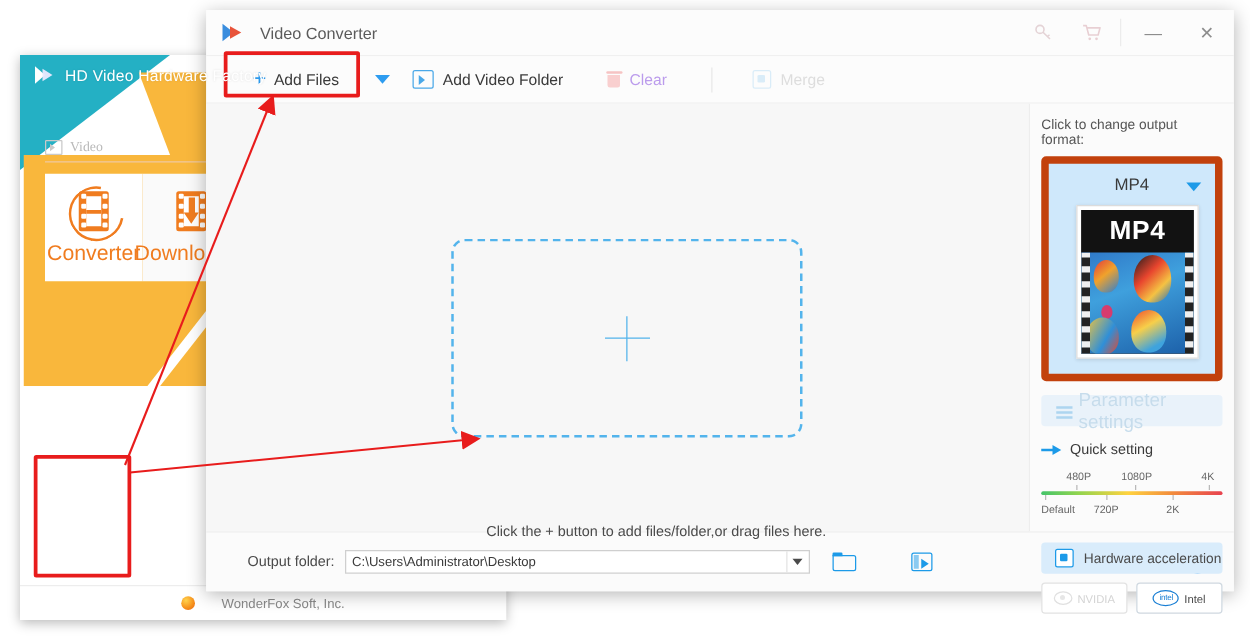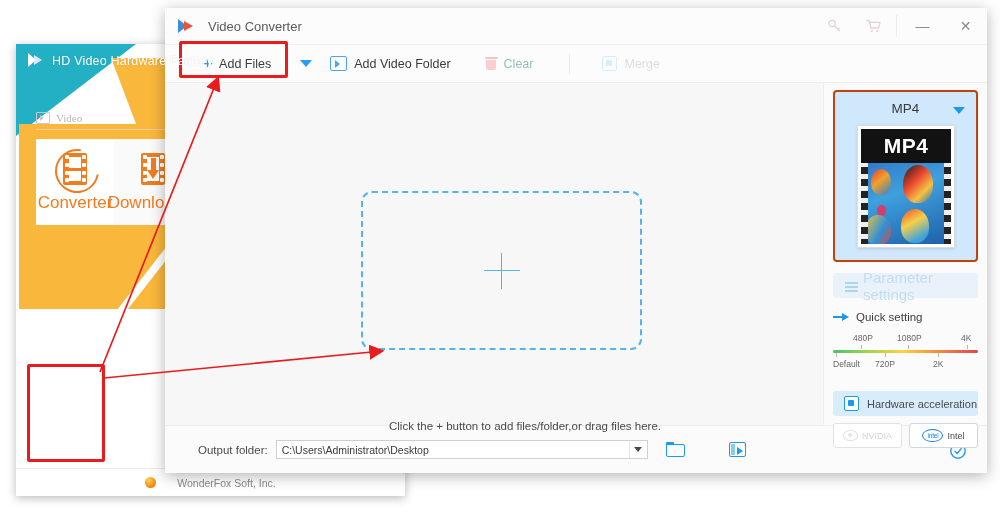--- a/index.html
+++ b/index.html
@@ -95,21 +95,21 @@
   .ficon:after{content:"";position:absolute;left:4px;top:2.5px;
      border-left:5px solid #4aa8e8;border-top:4px solid transparent;
      border-bottom:4px solid transparent;}
   #tb-folder .lab{color:#3a3a3a;font-size:12.5px;}
   #tb-clear{display:flex;align-items:center;gap:7px;margin-left:35px;opacity:.45;}
   .trash{width:11px;height:13px;position:relative;}
   .trash .lid{position:absolute;left:-1px;top:0;width:13px;height:2px;
      background:#f08080;border-radius:1px;}
   .trash .can{position:absolute;left:0.5px;top:3px;width:10px;height:10px;
      background:#f69a9a;border-radius:0 0 2px 2px;}
-  #tb-clear .lab{color:#0f766e;font-size:12.5px;}
+  #tb-clear .lab{color:#6d28d9;font-size:12.5px;}
   #tb-divider{width:1px;height:20px;background:#e8e8e8;margin-left:36px;}
   #tb-merge{display:flex;align-items:center;gap:7px;margin-left:32px;opacity:.5;}
   .mgicon{width:13px;height:13px;border:1.4px solid #b8ddf5;border-radius:2px;position:relative;}
   .mgicon:after{content:"";position:absolute;left:2.5px;top:2.5px;width:6px;height:6px;
      background:#b8ddf5;border-radius:1px;}
   #tb-merge .lab{color:#c0c0c0;font-size:12.5px;}
 
   #vc-body{flex:1;display:flex;background:#f7f7f7;min-height:0;}
   #vc-main{flex:1;position:relative;background:#f7f7f7;}
   #dropzone{position:absolute;left:196px;top:108px;width:277px;height:155px;
@@ -120,21 +120,21 @@
      background:#53b4ec;}
   #drop-plus:after{content:"";position:absolute;left:0;top:17px;width:36px;height:1.6px;
      background:#53b4ec;}
   #drop-hint{position:absolute;left:224px;top:337px;font-size:11.5px;color:#4a4a4a;
      white-space:nowrap;}
 
   
   #vc-right{width:164px;background:#fbfbfb;border-left:1px solid #ededed;
      padding:0 9px;box-sizing:border-box;position:relative;}
   #fmt-label{margin-top:11px;font-size:11px;color:#555;}
-  #fmt-box{margin-top:7px;height:168px;background:#cfe8fb;border:2px solid #c2410c;
+  #fmt-box{margin-top:7px;height:168px;background:#cfe8fb;border:6px solid #c2410c;
      border-radius:4px;position:relative;}
   #fmt-name{position:absolute;left:0;right:0;top:9px;text-align:center;
      font-size:13.5px;color:#3a3a3a;}
   #fmt-caret{position:absolute;right:11px;top:15px;width:0;height:0;
      border-left:6px solid transparent;border-right:6px solid transparent;
      border-top:7px solid #1c9ae8;}
   #fmt-thumb{position:absolute;left:22px;top:33px;width:98px;height:123px;
      background:#fff;border:1px solid #dcdcdc;box-shadow:0 1px 3px rgba(0,0,0,.12);
      box-sizing:border-box;padding:3px;}
   #thumb-inner{width:100%;height:100%;position:relative;overflow:hidden;background:#111;}
@@ -353,20 +353,21 @@
 
   <div id="vc-body">
     <div id="vc-main">
       <div id="dropzone">
         <span id="drop-plus"></span>
       </div>
       <div id="drop-hint">Click the + button to add files/folder,or drag files here.</div>
     </div>
 
     <div id="vc-right">
+      <div id="fmt-label">Click to change output format:</div>
 
       <div id="fmt-box">
         <div id="fmt-name">MP4</div>
         <span id="fmt-caret"></span>
         <div id="fmt-thumb">
           <div id="thumb-inner">
             <div id="thumb-band">
                 <span>MP4</span>
               </div>
             <div id="thumb-pic">

